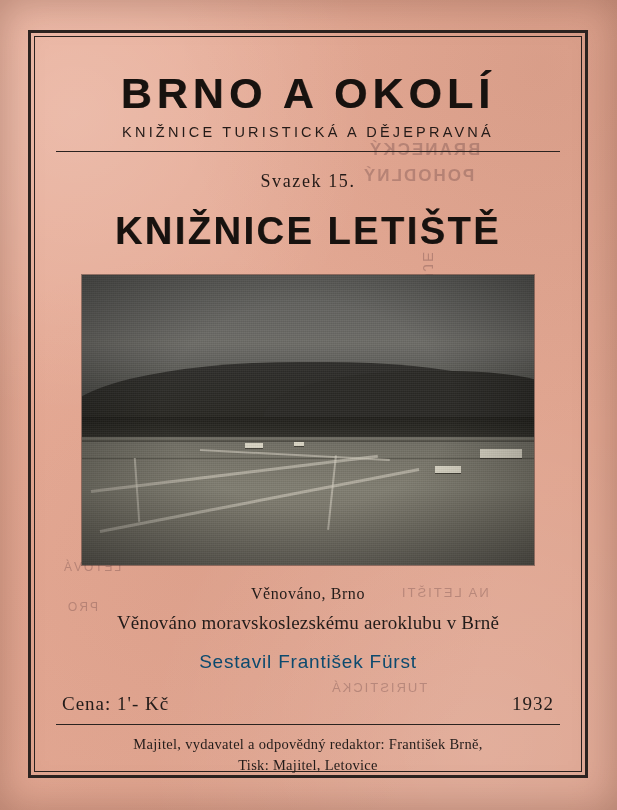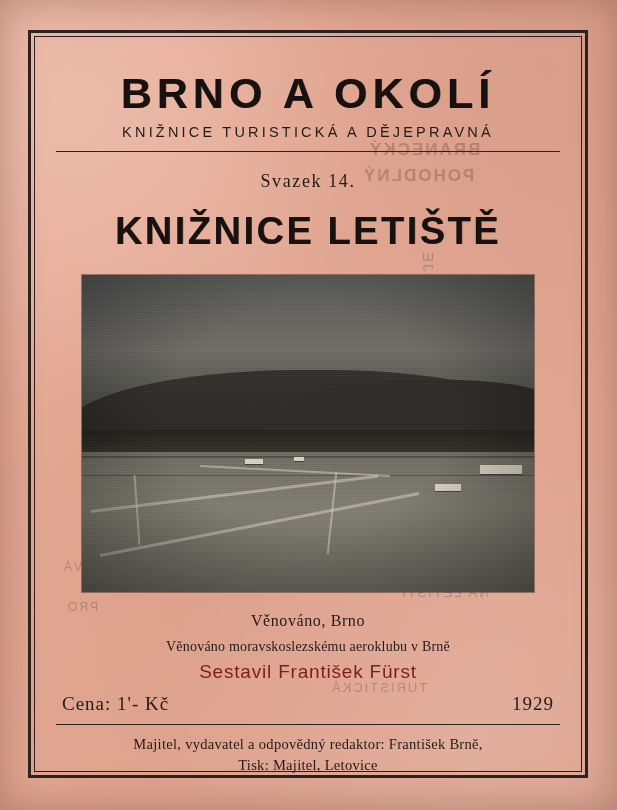--- a/index.html
+++ b/index.html
@@ -191,38 +191,38 @@
   }
 
   .caption {
     font-family: "Liberation Serif", serif;
     font-size: 16px;
     margin-top: 20px;
     letter-spacing: 0.6px;
   }
   .dedication {
     font-family: "Liberation Serif", serif;
-    font-size: 14px;
+    font-size: 19px;
     margin-top: 9px;
     letter-spacing: 0.2px;
   }
   .author {
     font-family: "Liberation Sans", sans-serif;
     font-size: 19px;
-    margin-top: 6px;
+    margin-top: 17px;
     letter-spacing: 0.8px;
-    color: #7f1d1d;
+    color: #0c4a6e;
   }
 
   .price-row {
     width: 100%;
     display: flex;
     justify-content: space-between;
     align-items: baseline;
-    margin-top: 10px;
+    margin-top: 20px;
     padding: 0 6px;
     box-sizing: border-box;
     font-family: "Liberation Serif", serif;
     font-size: 19px;
     letter-spacing: 1px;
   }
 
   .rule2 {
     width: 100%;
     height: 1px;
@@ -265,21 +265,21 @@
   <div id="outer-frame"></div>
   <div id="inner-frame"></div>
 
   <div id="content">
 
     <div class="series-title">BRNO A OKOLÍ</div>
     <div class="series-sub">KNIŽNICE TURISTICKÁ A DĚJEPRAVNÁ</div>
 
     <div class="rule"></div>
 
-    <div class="volume">Svazek 14.</div>
+    <div class="volume">Svazek 15.</div>
 
     <div class="main-title">KNIŽNICE LETIŠTĚ</div>
 
     <div id="photo">
       <div class="sky"></div>
       <div class="hills"></div>
       <div class="hills2"></div>
       <div class="treeline"></div>
       <div class="field"></div>
 
@@ -300,21 +300,21 @@
       <div class="grain"></div>
       <div class="vignette"></div>
     </div>
 
     <div class="caption">Věnováno, Brno</div>
     <div class="dedication">Věnováno moravskoslezskému aeroklubu v Brně</div>
     <div class="author">Sestavil  František  Fürst</div>
 
     <div class="price-row">
       <span>Cena: 1'- Kč</span>
-      <span>1929</span>
+      <span>1932</span>
     </div>
 
     <div class="rule2"></div>
 
     <div class="imprint">
       <div>Majitel, vydavatel a odpovědný redaktor: František Brně,</div>
       <div>Tisk: Majitel, Letovice</div>
     </div>
 
   </div>

